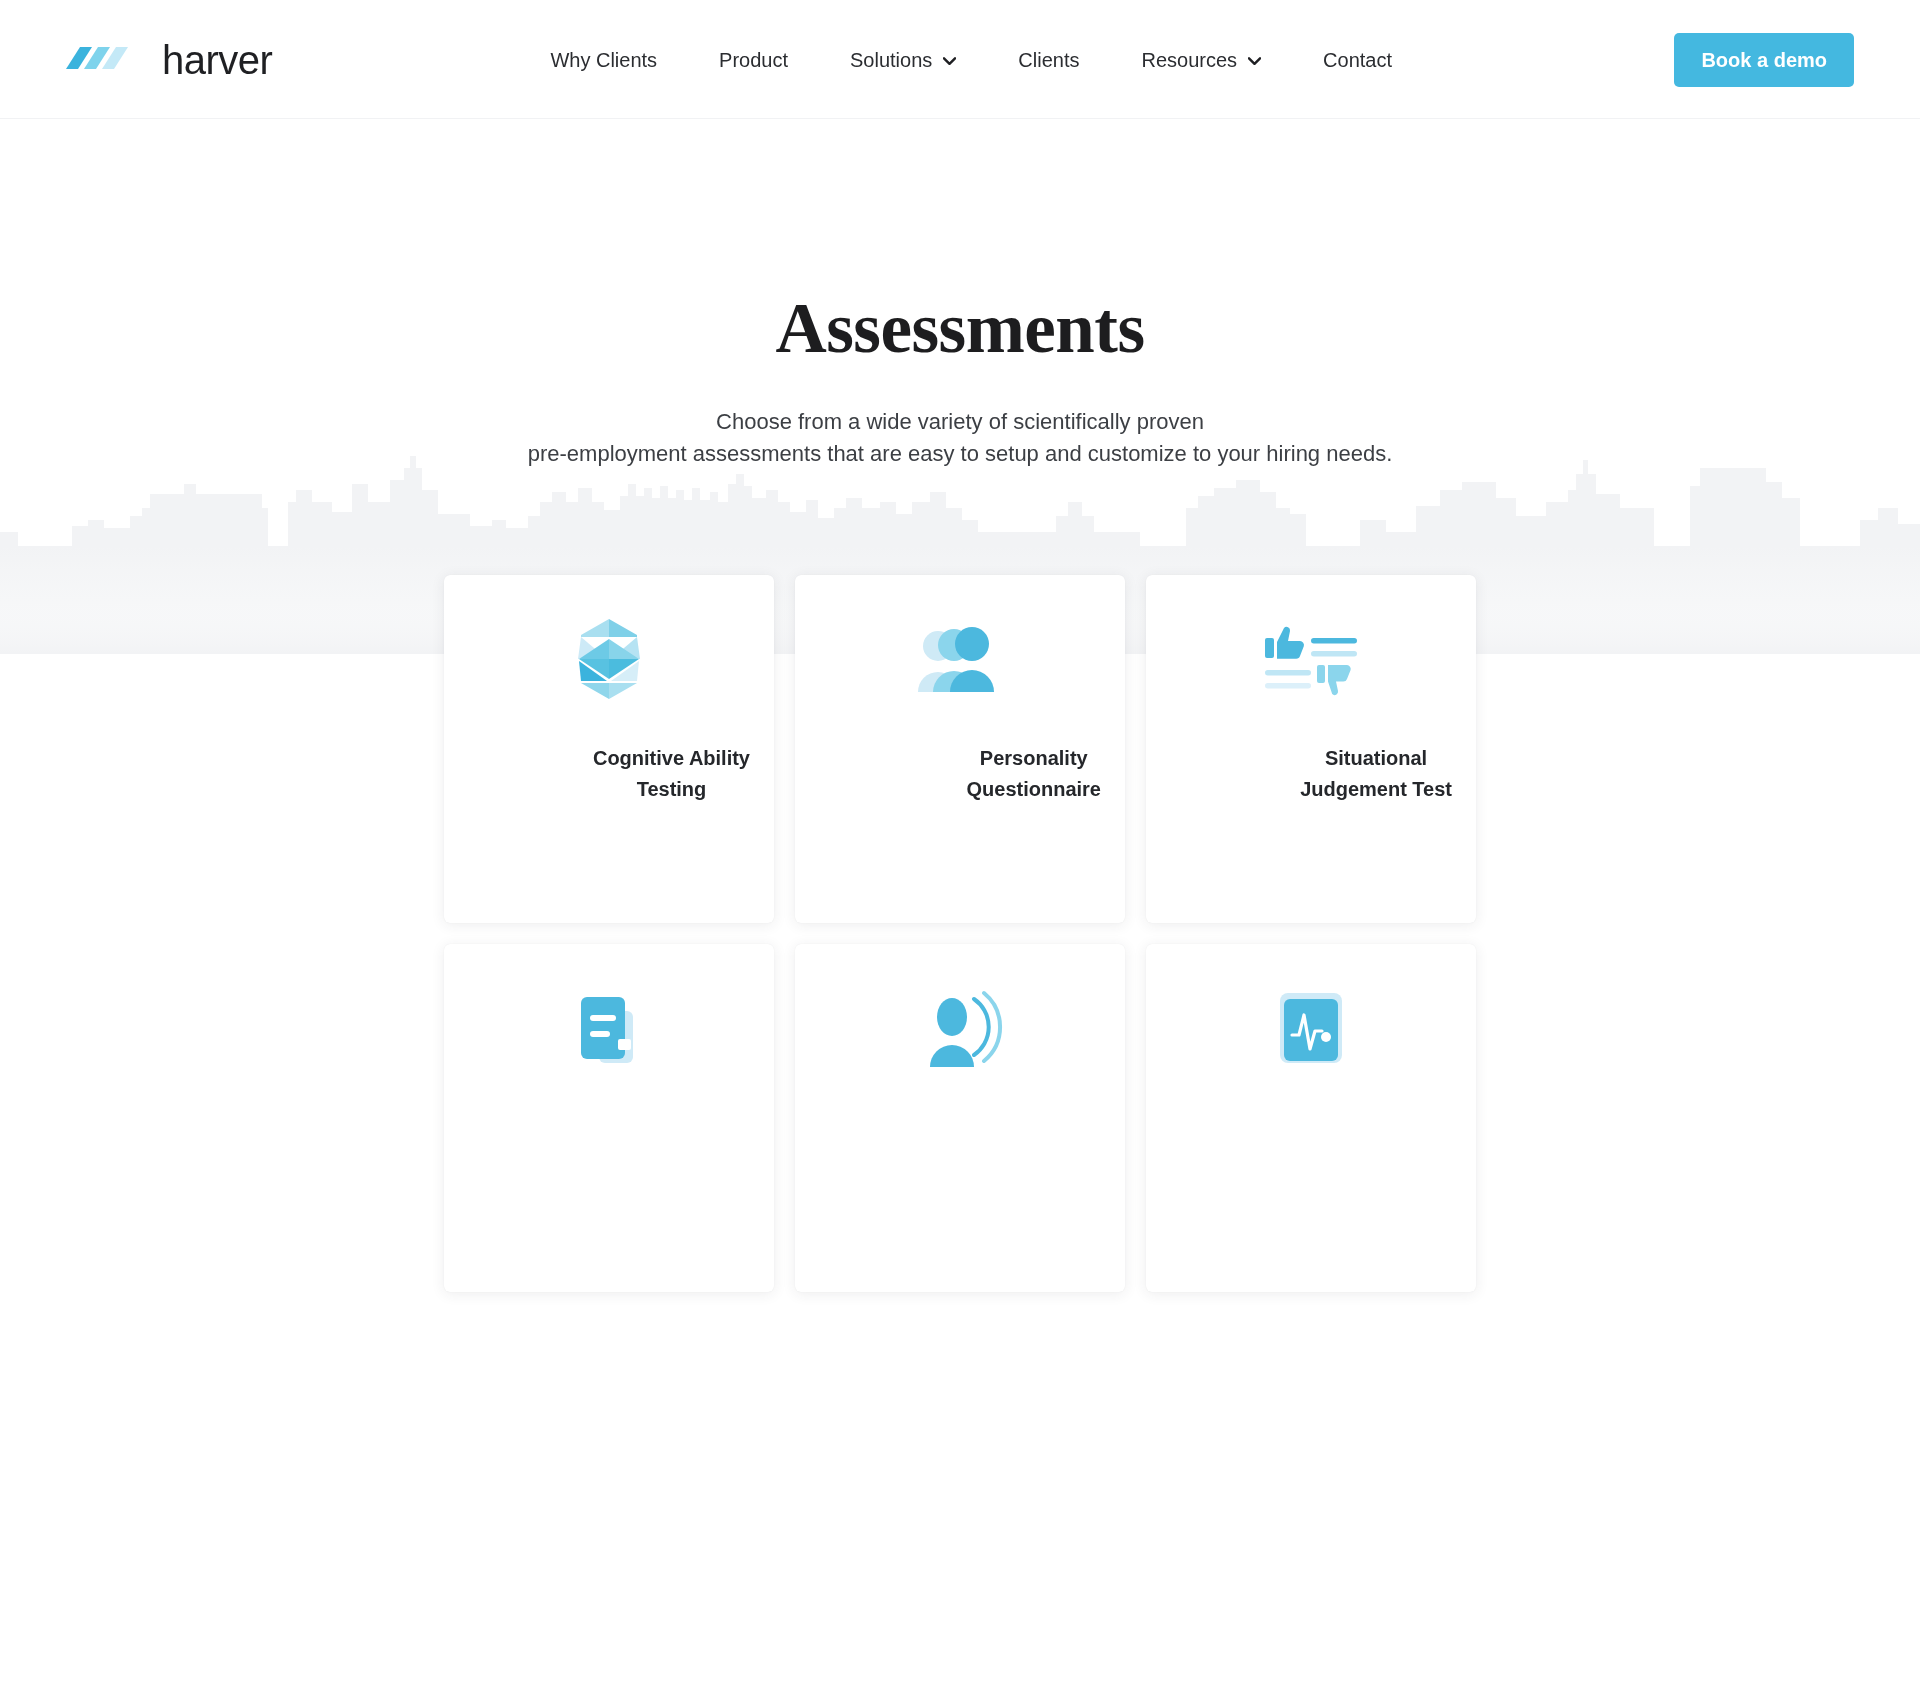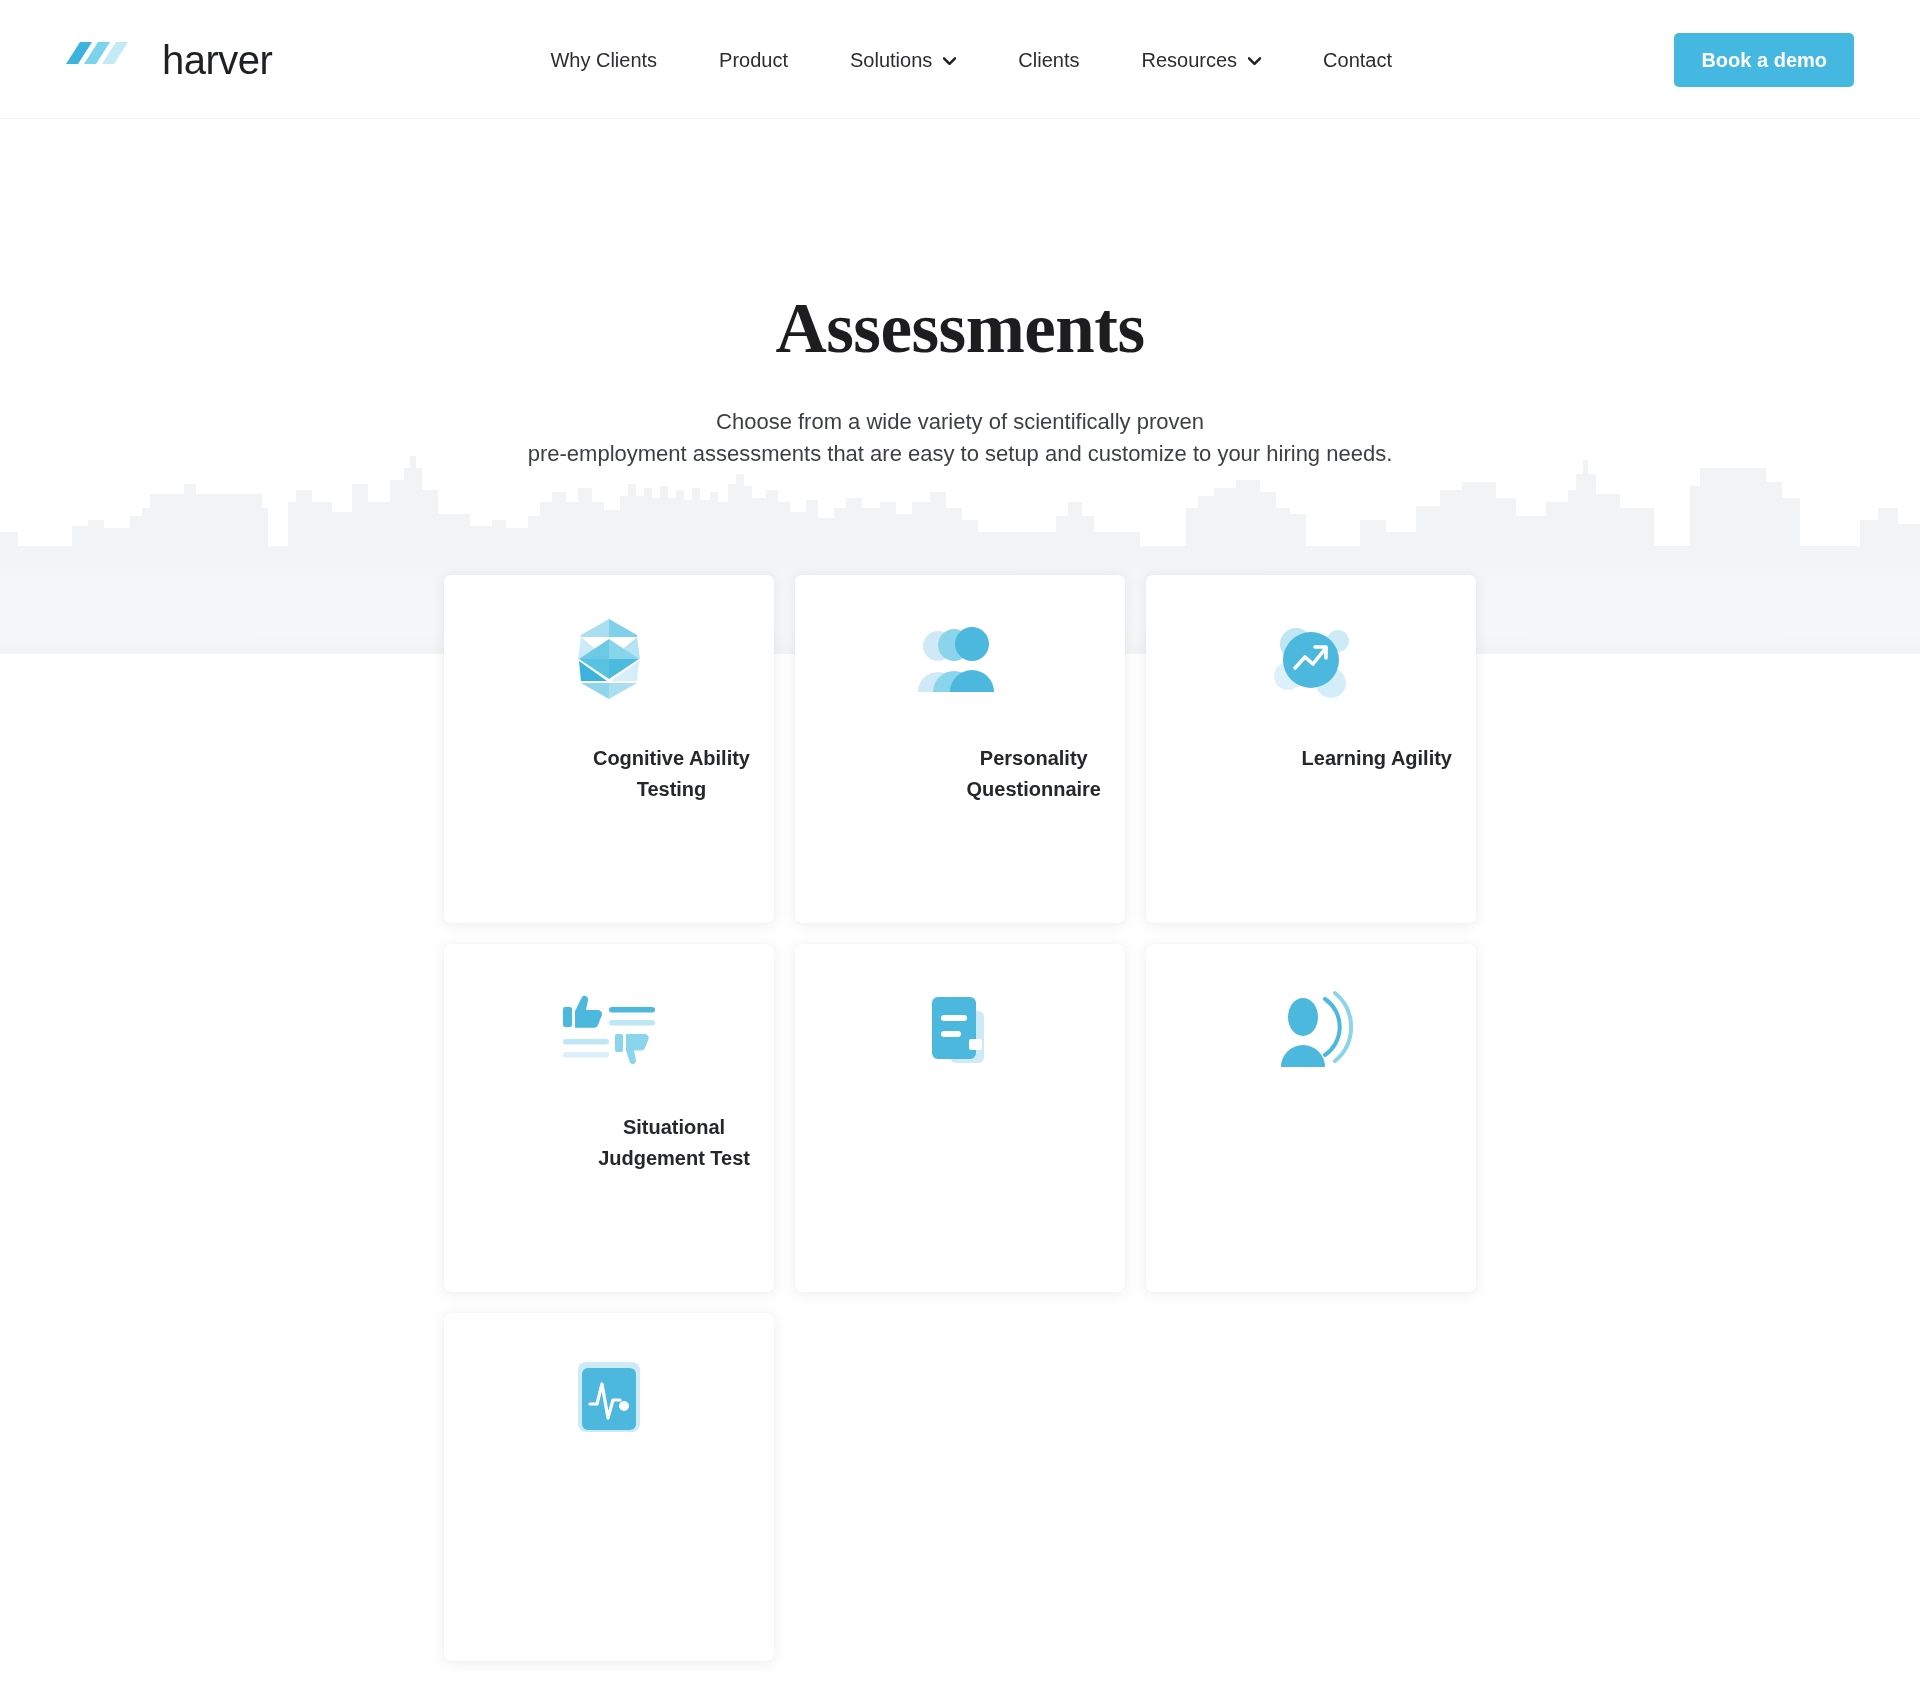--- a/index.html
+++ b/index.html
@@ -31,20 +31,21 @@
   .site-header::after {
     content: "";
     position: absolute;
     left: 0; right: 0; bottom: 0;
     height: 1px;
     background: #f1f2f4;
   }
 
   .logo-area {
     display: flex;
+    align-items: center;
     gap: 16px;
     cursor: pointer;
     flex-shrink: 0;
   }
   .logo-mark {
     display: block;
   }
   .logo-text {
     font-size: 40px;
     font-weight: 400;
@@ -305,36 +306,20 @@
           <circle cx="58" cy="22" r="17" fill="#4cb8de"></circle>
           <path d="M36 70 a22 22 0 0 1 44 0 z" fill="#4cb8de"></path>
         </svg>
       </div>
       <div class="card-label">
         <span>Personality</span><br>
         <span>Questionnaire</span>
       </div>
     </div>
 
-    <div class="a-card">
-      <div class="card-icon">
-        <svg width="92" height="92" viewBox="0 0 92 92">
-          <circle cx="31" cy="31" r="16" fill="#b7e3f3" opacity="0.9"></circle>
-          <circle cx="73" cy="28" r="11" fill="#c8e9f6" opacity="0.9"></circle>
-          <circle cx="23" cy="63" r="14" fill="#d8f0f9" opacity="0.9"></circle>
-          <circle cx="66" cy="70" r="15" fill="#cfecf8" opacity="0.9"></circle>
-          <circle cx="46" cy="47" r="28" fill="#4cb8de"></circle>
-          <path d="M30 55 L40 44 L48 51 L60 36" stroke="#ffffff" stroke-width="3.6" fill="none" stroke-linecap="round" stroke-linejoin="round"></path>
-          <path d="M50 34 L61 34 L61 45" stroke="#ffffff" stroke-width="3.6" fill="none" stroke-linecap="round" stroke-linejoin="round"></path>
-        </svg>
-      </div>
-      <div class="card-label">
-        <span>Learning Agility</span>
-      </div>
-    </div>
 
 
     <div class="a-card">
       <div class="card-icon">
         <svg width="104" height="78" viewBox="0 0 104 78">
           <rect x="6" y="18" width="9" height="20" rx="2" fill="#4cb8de"></rect>
           <path d="M18 22 L25 8 a3.5 3.5 0 0 1 6 3 L29 21 L41 21 a4 4 0 0 1 3.8 5.2 L41 36 a4 4 0 0 1 -3.8 2.8 L18 38.8 Z" fill="#4cb8de"></path>
           <rect x="52" y="18" width="46" height="5.5" rx="2.75" fill="#4cb8de"></rect>
           <rect x="52" y="31" width="46" height="5.5" rx="2.75" fill="#bfe6f5"></rect>
           <rect x="6" y="50" width="46" height="5.5" rx="2.75" fill="#bfe6f5"></rect>

